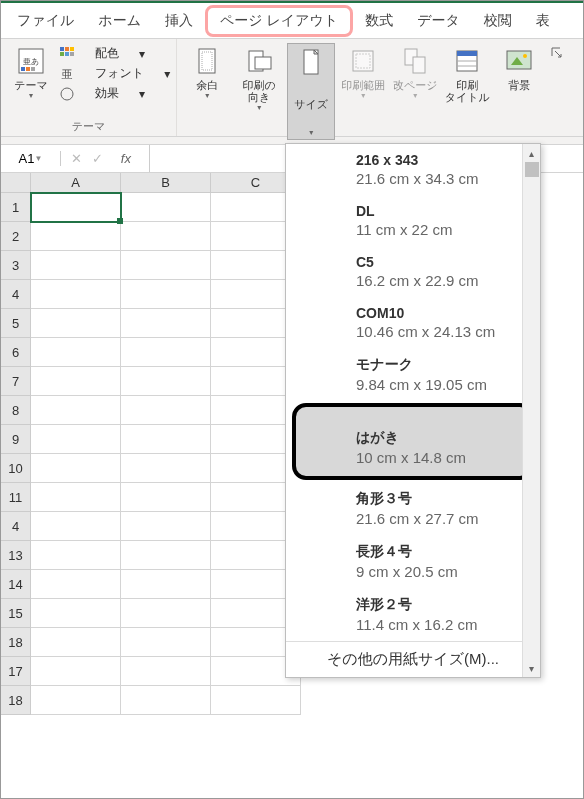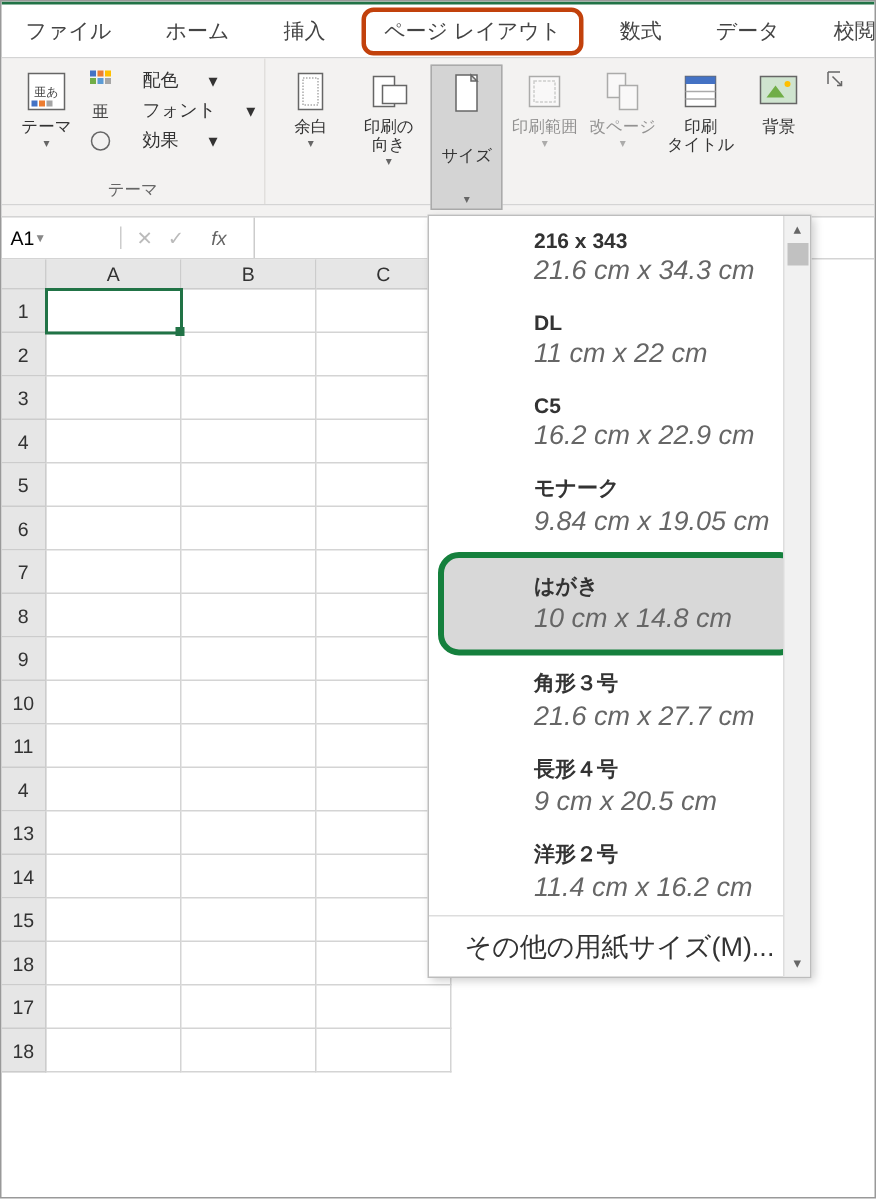--- a/index.html
+++ b/index.html
@@ -1,60 +1,60 @@
 <!DOCTYPE html>
 <html><head>
 <meta charset="utf-8">
 <style>
 * { box-sizing: border-box; margin: 0; padding: 0; font-family: "Yu Gothic UI", "Meiryo", sans-serif; }
 body { background: #fff; width: 584px; height: 799px; overflow: hidden; position: relative; border: 1px solid #999; }
 
 .titlebar-strip { height: 2px; background: #217346; }
 
-.tabs { display: flex; align-items: center; height: 36px; border-bottom: 1px solid #d4d4d4; padding: 0 4px; gap: 12px; }
+.tabs { display: flex; align-items: center; height: 36px; border-bottom: 1px solid #d4d4d4; padding: 0 4px; gap: 0; }
 .tab { padding: 6px 12px; font-size: 14px; color: #444; cursor: pointer; white-space: nowrap; }
-.tab.active { border: 3px solid #c2410c; border-radius: 8px; padding: 4px 12px; font-weight: 500; }
+.tab.active { border: 3px solid #fca5a5; border-radius: 8px; padding: 4px 12px; font-weight: 500; }
 
 .ribbon { display: flex; height: 98px; border-bottom: 1px solid #d4d4d4; background: #f3f2f1; }
 .ribbon-group { display: flex; flex-direction: column; align-items: center; padding: 4px 6px 2px; border-right: 1px solid #e1dfdd; }
 .ribbon-group-body { display: flex; flex: 1; align-items: flex-start; gap: 4px; }
 .ribbon-group-label { font-size: 11px; color: #666; margin-top: 2px; }
 .rbtn { display: flex; flex-direction: column; align-items: center; justify-content: center; width: 48px; padding: 2px; cursor: pointer; }
 .rbtn.active { background: #d4d4d4; border: 1px solid #aaa; gap: 18px; }
 .rbtn .ico { width: 32px; height: 32px; }
 .rbtn .lbl { font-size: 11px; text-align: center; line-height: 1.1; margin-top: 2px; color: #333; white-space: nowrap; }
 .rbtn .chev { font-size: 8px; color: #666; }
 .theme-small { display: flex; flex-direction: column; gap: 3px; padding-top: 2px; }
 .small-row { display: flex; align-items: center; gap: 20px; font-size: 12px; color: #333; cursor: pointer; }
 .small-row .si { width: 16px; height: 16px; }
 
 .formula-bar { display: flex; align-items: center; height: 28px; border-bottom: 1px solid #d4d4d4; }
-.namebox { width: 80px; border-right: 1px solid #ccc; padding: 0 6px; font-size: 13px; display: flex; align-items: center; justify-content: flex-start; }
+.namebox { width: 60px; border-right: 1px solid #ccc; padding: 0 6px; font-size: 13px; display: flex; align-items: center; justify-content: center; }
 .namebox .dd { font-size: 8px; color: #888; }
 .fx-btns { display: flex; align-items: center; gap: 10px; padding: 0 10px; color: #999; border-right: 1px solid #ccc; height: 100%; }
 .fx-btns span { font-size: 13px; }
 .fx-label { padding: 0 8px; font-style: italic; color: #666; font-size: 13px; }
 
 .grid-area { position: relative; }
 .col-headers { display: flex; margin-left: 30px; }
 .col-head { width: 90px; height: 20px; border-right: 1px solid #ccc; border-bottom: 1px solid #ccc; background: #e6e6e6; font-size: 13px; color: #333; display: flex; align-items: center; justify-content: center; }
 .corner { position: absolute; left: 0; top: 0; width: 30px; height: 20px; background: #e6e6e6; border-right: 1px solid #ccc; border-bottom: 1px solid #ccc; }
 .rows { }
 .row { display: flex; }
 .row-head { width: 30px; height: 29px; background: #e6e6e6; border-right: 1px solid #ccc; border-bottom: 1px solid #ccc; font-size: 13px; color: #333; display: flex; align-items: center; justify-content: center; }
 .cell { width: 90px; height: 29px; border-right: 1px solid #d4d4d4; border-bottom: 1px solid #d4d4d4; }
 .cell.selected { outline: 2px solid #217346; outline-offset: -1px; position: relative; }
 .cell.selected::after { content: ""; position: absolute; right: -3px; bottom: -3px; width: 6px; height: 6px; background: #217346; }
 
 .dropdown { position: absolute; left: 284px; top: 142px; width: 256px; background: #fff; border: 1px solid #bdbdbd; box-shadow: 2px 2px 6px rgba(0,0,0,.2); z-index: 10; }
 .dd-item { padding: 8px 12px 8px 70px; cursor: pointer; position: relative; }
 .dd-item .nm { font-size: 14px; font-weight: 600; color: #333; }
-.dd-item .sz { font-size: 18px; color: #666; margin-top: 2px; font-style: italic; }
-.dd-item.highlight { background: #d8d8d8; border: 4px solid #15803d; border-radius: 14px; margin: 2px 6px; padding: 10px 10px 10px 60px; }
-.dd-footer { border-top: 1px solid #ddd; padding: 8px 12px; font-size: 18px; color: #333; cursor: pointer; text-align: center; }
+.dd-item .sz { font-size: 15px; color: #666; margin-top: 2px; }
+.dd-item.highlight { background: #d8d8d8; border: 4px solid #000000; border-radius: 14px; margin: 2px 6px; padding: 22px 10px 10px 60px; }
+.dd-footer { border-top: 1px solid #ddd; padding: 8px 12px; font-size: 15px; color: #333; cursor: pointer; text-align: center; }
 .dd-scroll { position: absolute; right: 0; top: 0; width: 18px; height: 100%; background: #f1f1f1; border-left: 1px solid #ddd; }
 .dd-scroll .arr { height: 18px; display: flex; align-items: center; justify-content: center; font-size: 10px; color: #666; }
 .dd-scroll .track { height: calc(100% - 36px); position: relative; }
 .dd-scroll .thumb { position: absolute; top: 0; left: 2px; width: 14px; height: 15px; background: #c1c1c1; }
 .dd-body { position: relative; max-height: 600px; }
 
 svg { display: block; }
 </style>
 </head>
 <body>
@@ -331,20 +331,24 @@
       </div>
       <div class="dd-item">
         <div class="nm">DL</div>
         <div class="sz">11 cm x 22 cm</div>
       </div>
       <div class="dd-item">
         <div class="nm">C5</div>
         <div class="sz">16.2 cm x 22.9 cm</div>
       </div>
       <div class="dd-item">
+        <div class="nm">COM10</div>
+        <div class="sz">10.46 cm x 24.13 cm</div>
+      </div>
+      <div class="dd-item">
         <div class="nm">モナーク</div>
         <div class="sz">9.84 cm x 19.05 cm</div>
       </div>
       <div class="dd-item highlight">
         <div class="nm">はがき</div>
         <div class="sz">10 cm x 14.8 cm</div>
       </div>
       <div class="dd-item">
         <div class="nm">角形３号</div>
         <div class="sz">21.6 cm x 27.7 cm</div>

